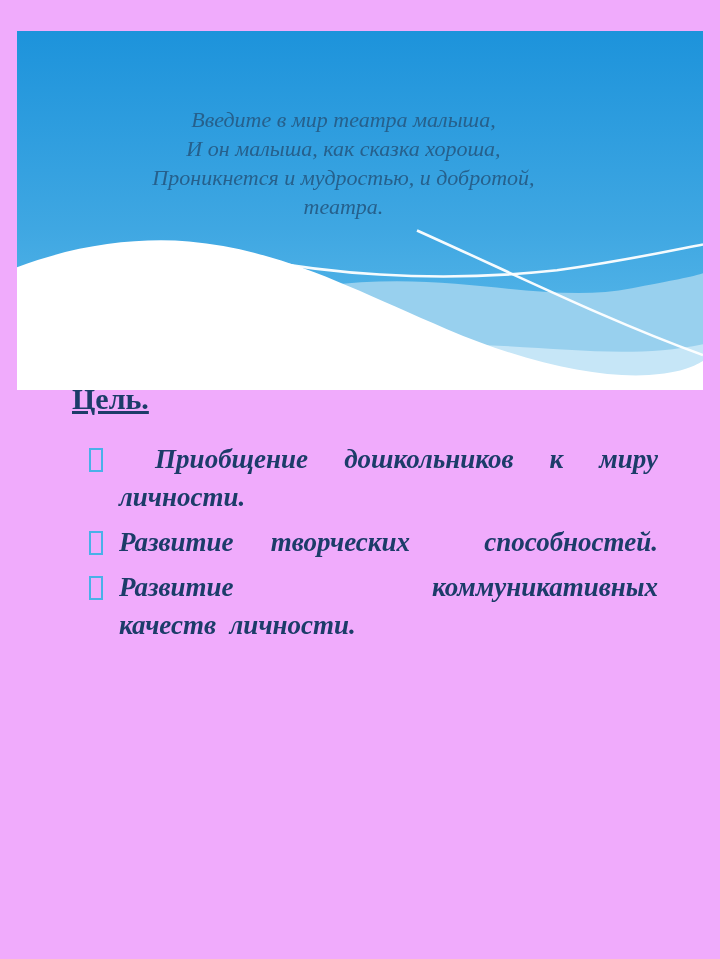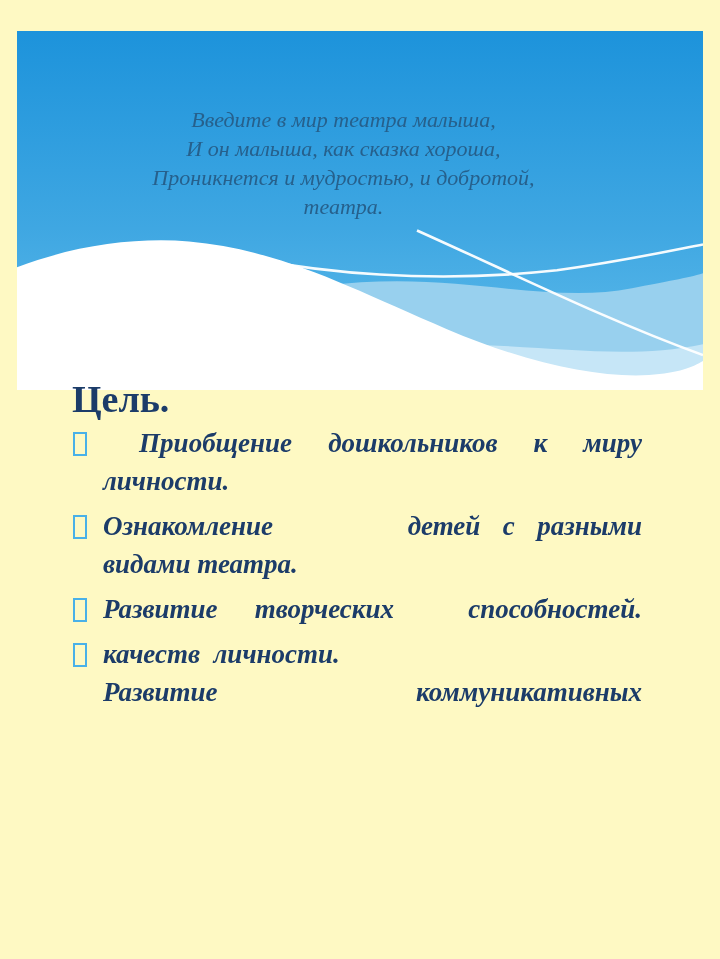--- a/index.html
+++ b/index.html
@@ -1,46 +1,47 @@
 <!DOCTYPE html>
 <html style="--poem-color: #26608C; --text-color: #1C3C69; --bullet-color: #49B1E8;"><head>
 <meta charset="utf-8">
 <style>
   html,body { margin:0; padding:0; background:#ffffff; }
   body { width:720px; height:959px; font-family:"Liberation Serif","DejaVu Serif",serif; }
 
   .slide {
     position:relative; width:720px; height:959px;
-    background:#fef9c3; overflow:hidden;
+    background:#f0abfc; overflow:hidden;
   }
 
   
   .header-panel {
     position:absolute; left:17px; top:31px; width:686px; height:359px;
   }
   .waves { position:absolute; left:0; top:0; width:100%; height:100%; display:block; }
 
   .poem {
     position:absolute; top:74px; left:50%; transform:translateX(-53%);
     width:552px; text-align:center;
     font-style:italic; font-weight:400;
     font-size:22px; line-height:29px;
     color:var(--poem-color,#26608C);
   }
   .poem-line { white-space:pre-wrap; }
 
   
   .body-title {
     position:absolute; left:72px; top:379px;
-    font-size:38px; line-height:40px; font-weight:700;
+    font-size:30px; line-height:40px; font-weight:700;
     color:var(--text-color,#1C3C69);
+    text-decoration:underline;
   }
   .bullets {
     position:absolute; left:72px; top:424px; width:570px;
-    list-style:none; margin:0; padding:0;
+    list-style:none; margin:16px; padding:0;
   }
   .bullet-item { display:flex; align-items:flex-start; margin-bottom:7px; }
   .bullet-marker {
     flex:0 0 auto; width:10px; height:20px;
     border:2.5px solid var(--bullet-color,#49B1E8);
     margin:8px 16px 0 1px; background:transparent;
   }
   .bullet-lines {
     width:540px;
     font-weight:700; font-style:italic;
@@ -86,32 +87,25 @@
       <li class="bullet-item">
         <span class="bullet-marker"></span>
         <div class="bullet-lines">
           <div class="line fill"> Приобщение дошкольников к миру</div>
           <div class="line">личности.</div>
         </div>
       </li>
       <li class="bullet-item">
         <span class="bullet-marker"></span>
         <div class="bullet-lines">
-          <div class="line fill">Ознакомление      детей с разными</div>
-          <div class="line">видами театра.</div>
-        </div>
-      </li>
-      <li class="bullet-item">
-        <span class="bullet-marker"></span>
-        <div class="bullet-lines">
           <div class="line fill">Развитие творческих  способностей.</div>
         </div>
       </li>
       <li class="bullet-item">
         <span class="bullet-marker"></span>
         <div class="bullet-lines">
+          <div class="line fill">Развитие коммуникативных</div>
           <div class="line">качеств  личности.</div>
-          <div class="line fill">Развитие коммуникативных</div>
         </div>
       </li>
     </ul>
 
 </div>
 
 </body></html>

